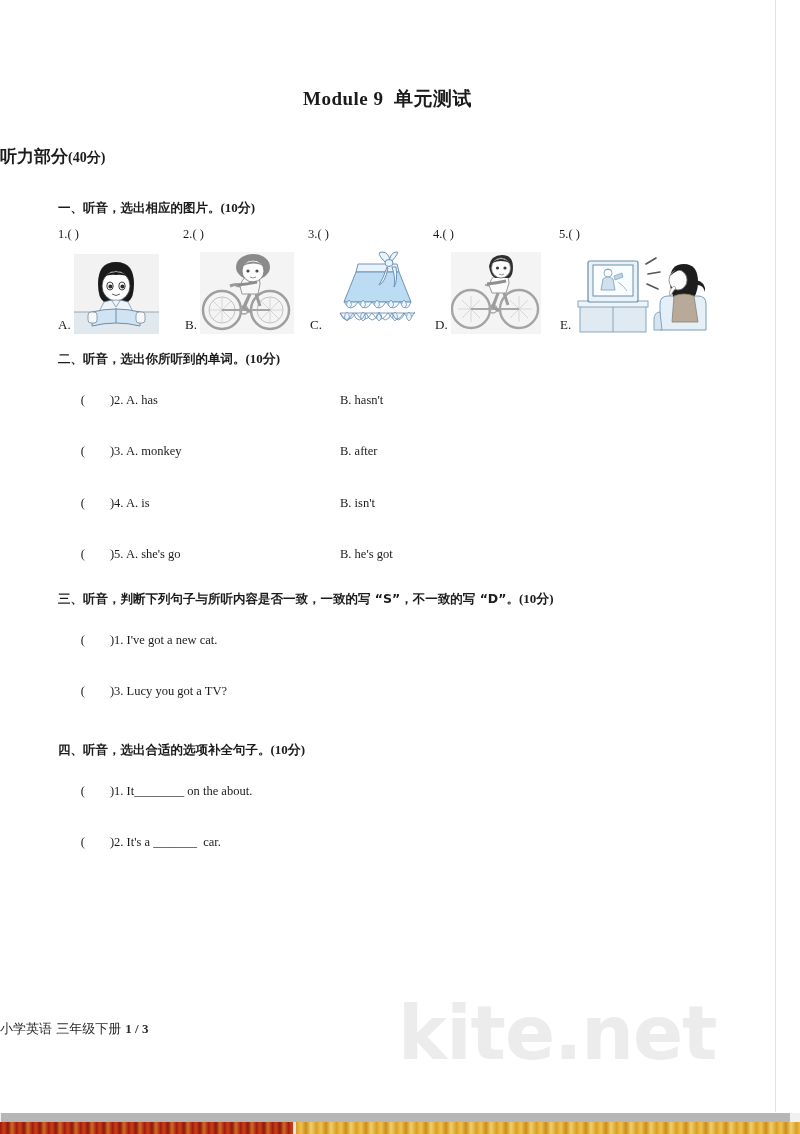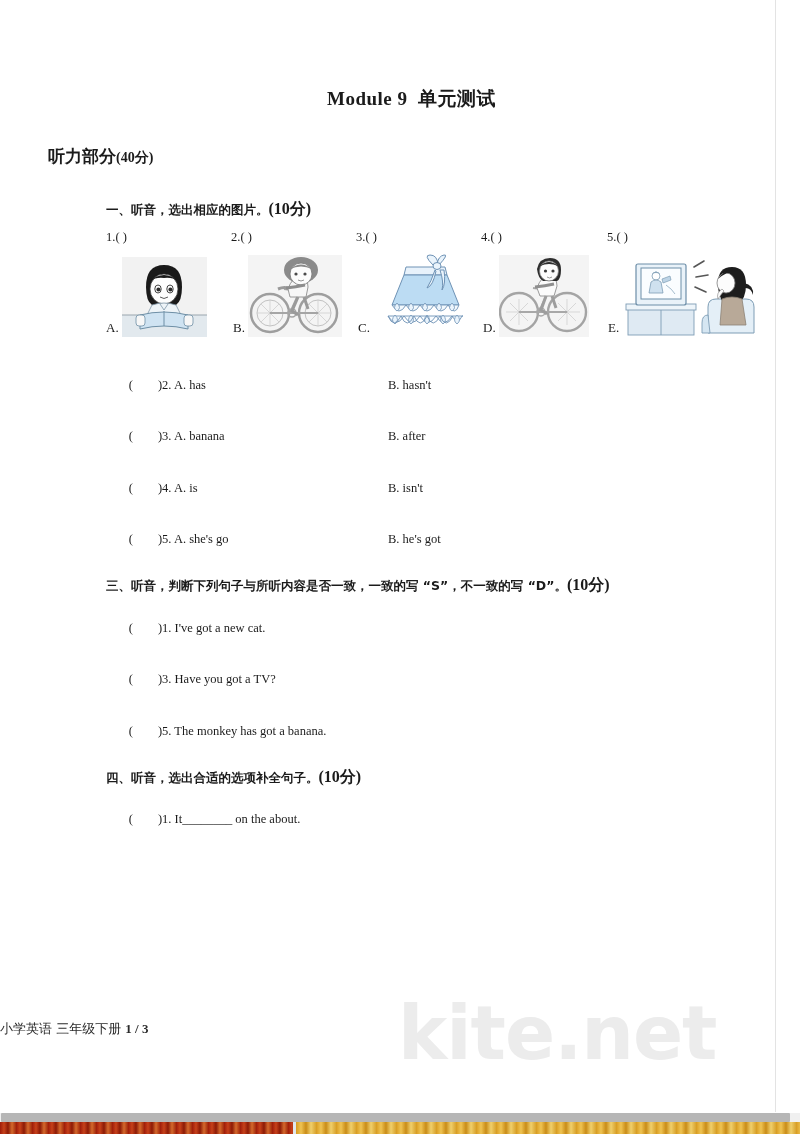--- a/index.html
+++ b/index.html
@@ -41,21 +41,20 @@
     color: #ececec;
     white-space: nowrap;
     user-select: none;
     z-index: 0;
   }
 
   .content {
     position: relative;
     z-index: 2;
     padding: 0;
-    margin-left: 48px;
   }
 
   
   .doc-title {
     text-align: center;
     font-size: 19px;
     font-weight: bold;
     margin: 0;
     padding-top: 86px;
     letter-spacing: 0.5px;
@@ -75,21 +74,21 @@
 
   .section-head {
     font-family: "DejaVu Sans", "Liberation Sans", sans-serif;
     font-size: 12.5px;
     font-weight: bold;
     margin: 0;
     padding: 0 0 0 58px;
   }
   .section-head .score {
     font-family: "Liberation Serif", serif;
-    font-size: 16px;
+    font-size: 13px;
   }
 
   
   .pic-numbers {
     padding-left: 58px;
     display: flex;
     font-size: 12.5px;
   }
   .pic-numbers span { display: inline-block; }
 
@@ -419,59 +418,62 @@
 
             <path d="M100 44 Q110 40 120 44 L124 70 L98 70Z" fill="#b8a998" stroke="#8c8175" stroke-width="0.8"></path>
 
             <path d="M100 34 q-6 4 -4 10 q4 -6 6 -8Z" fill="#fbfbfb" stroke="#8f8f8f" stroke-width="0.7"></path>
           </svg>
         </span>
       </div>
     </div>
 
     <div style="height:16px"></div>
+    <div class="section-head">
+      <span>二、听音，选出你所听到的单词。</span><span class="score">(10分)</span>
+    </div>
 
     <div style="height:13px"></div>
     <div class="q-line" style="padding-bottom:14px">
       <span class="q-paren">(        )</span><span>2.</span> <span>A. has</span><span class="opt-b">B. hasn't</span>
     </div>
     <div class="q-line" style="padding-bottom:14px">
-      <span class="q-paren">(        )</span><span>3.</span> <span>A. banana</span><span class="opt-b">B. after</span>
+      <span class="q-paren">(        )</span><span>3.</span> <span>A. monkey</span><span class="opt-b">B. after</span>
     </div>
     <div class="q-line" style="padding-bottom:14px">
       <span class="q-paren">(        )</span><span>4.</span> <span>A. is</span><span class="opt-b">B. isn't</span>
     </div>
     <div class="q-line">
       <span class="q-paren">(        )</span><span>5.</span> <span>A. she's go</span><span class="opt-b">B. he's got</span>
     </div>
 
     <div style="height:17px"></div>
     <div class="section-head">
       <span>三、听音，判断下列句子与所听内容是否一致，一致的写 “S”，不一致的写 “D”。</span><span class="score">(10分)</span>
     </div>
 
     <div style="height:13px"></div>
     <div class="q-line" style="padding-bottom:14px">
       <span class="q-paren">(        )</span><span>1.</span> <span>I've got a new cat.</span>
     </div>
     <div class="q-line" style="padding-bottom:14px">
-      <span class="q-paren">(        )</span><span>3.</span> <span>Have you got a TV?</span>
-    </div>
-    <div class="q-line">
-      <span class="q-paren">(        )</span><span>5.</span> <span>The monkey has got a banana.</span>
+      <span class="q-paren">(        )</span><span>3.</span> <span>Lucy you got a TV?</span>
     </div>
 
     <div style="height:17px"></div>
     <div class="section-head">
       <span>四、听音，选出合适的选项补全句子。</span><span class="score">(10分)</span>
     </div>
 
     <div style="height:13px"></div>
     <div class="q-line" style="padding-bottom:14px">
       <span class="q-paren">(        )</span><span>1.</span> <span>It</span><span>________</span> <span>on the about.</span>
+    </div>
+    <div class="q-line" style="padding-bottom:14px">
+      <span class="q-paren">(        )</span><span>2.</span> <span>It's a</span> <span>_______</span>  <span>car.</span>
     </div>
 
   </div>
 
   <div class="page-footer">
     <span>小学英语</span>&nbsp;<span>三年级下册</span>&nbsp;<span class="pg">1 / 3</span>
   </div>
 
 </div>
 

